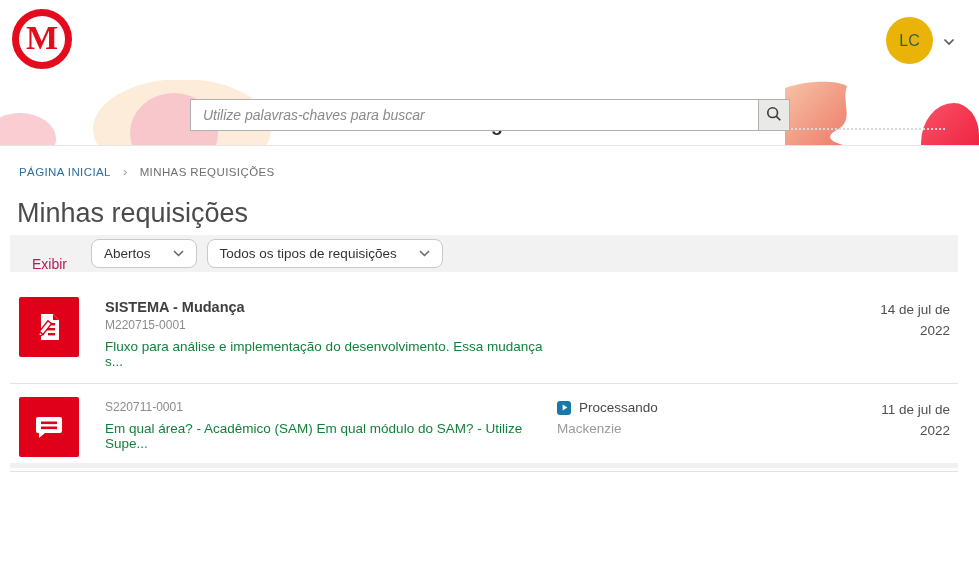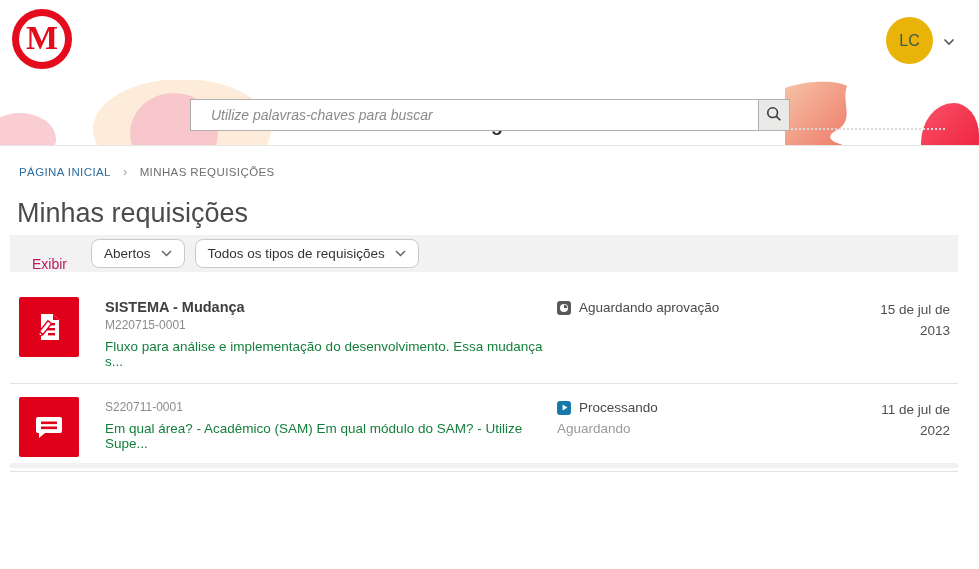--- a/index.html
+++ b/index.html
@@ -32,41 +32,41 @@
               background:linear-gradient(135deg,#fa5268 0%,#ee2440 100%);
               border-radius:65% 50% 0 0 / 100% 80% 0 0; }
 
   
   .ghost-dots { position:absolute; left:283px; top:112px; width:662px; height:18px;
                 border-bottom:2px dotted #d9d9d9; z-index:2; }
   .ghost-glyph { position:absolute; left:492px; top:114px; font-size:19px; font-weight:bold;
                  color:#2e2e2e; z-index:2; }
   .search-wrap { position:absolute; left:190px; top:99px; display:flex; z-index:6; }
   .search-input { width:568px; height:32px; border:1px solid #b0b0b0; border-right:none;
-                  padding:0 20px; font-size:14px; font-style:italic; color:#444;
+                  padding:0 12px; font-size:14px; font-style:italic; color:#444;
                   font-family:"Liberation Sans",sans-serif; outline:none; background:#fff; }
   .search-input::placeholder { color:#8a8a8a; opacity:1; }
   .search-btn { width:32px; height:32px; background:#e9e9e8; border:1px solid #b0b0b0;
                 display:flex; align-items:center; justify-content:center; cursor:pointer; }
 
   
   .breadcrumb { position:absolute; left:19px; top:164px; display:flex; align-items:center;
                 font-size:11.5px; letter-spacing:0.4px; z-index:5; }
   .crumb-home { color:#2c6d9e; cursor:pointer; }
   .crumb-sep { color:#9aa7b0; margin:0 12px; font-size:13px; }
   .crumb-current { color:#6d6e70; }
   .page-title { position:absolute; left:17px; top:198px; font-size:27px; color:#4a4b4d; z-index:5; }
 
   
   .filterbar { position:absolute; left:10px; top:235px; width:948px; height:37px; background:#f2f2f2;
                display:flex; align-items:center; z-index:5; }
   .filter-label { margin-left:22px; font-size:14px; color:#be185d;margin-top:21px; }
   .dd { margin-left:24px; background:#fff; border:1px solid #c9c9c9; border-radius:8px;
         padding:6px 12px; font-size:13.5px; color:#333; display:flex; align-items:center;
-        gap:10px; cursor:pointer; }
+        gap:22px; cursor:pointer; }
   .dd + .dd { margin-left:10px; }
   .dd-chevron { color:#666; display:flex; }
 
   
   .rows { position:absolute; left:10px; top:284px; width:948px; z-index:5; }
   .req-row { display:flex; background:#fff; border-bottom:1px solid #e2e2e2;
              padding:13px 0 14px 9px; cursor:pointer; }
   .req-icon { width:60px; height:60px; background:#e00019; border-radius:2px; flex:none;
               display:flex; align-items:center; justify-content:center; }
   .req-main { margin-left:26px; width:452px; flex:none; }
@@ -180,33 +180,22 @@
           <rect x="11" y="11" width="4.6" height="14" fill="#fff" stroke="#e00019" stroke-width="1.4"></rect>
           <path d="M11 25 l2.3 4 l2.3 -4 z" fill="#fff" stroke="#e00019" stroke-width="1.4"></path>
         </g>
       </svg>
     </div>
     <div class="req-main">
       <div class="req-title">SISTEMA - Mudança</div>
       <div class="req-id">M220715-0001</div>
       <div class="req-desc">Fluxo para análise e implementação do desenvolvimento. Essa mudança s...</div>
     </div>
-    <div class="req-status">
-      <div class="status-line">
-        <span class="status-badge badge-dark">
-          <svg width="10" height="10" viewBox="0 0 10 10">
-              <circle cx="5" cy="5" r="4" fill="#fff"></circle>
-              <path d="M5 5 L5 1.8 A3.2 3.2 0 0 1 8.2 5 Z" fill="#58595b"></path>
-            </svg>
-        </span>
-        <span class="status-text">Aguardando aprovação</span>
-      </div>
-    </div>
     <div class="req-date">
-      <span class="date-inner">15 de jul de 2013</span>
+      <span class="date-inner">14 de jul de 2022</span>
     </div>
   </div>
 
   <div class="req-row">
     <div class="req-icon">
       <svg width="36" height="36" viewBox="0 0 36 36">
         <path d="M7 8 h22 a2 2 0 0 1 2 2 v12 a2 2 0 0 1 -2 2 h-15 l-6 5 v-5 h-1 a2 2 0 0 1 -2 -2 v-12 a2 2 0 0 1 2 -2 z" fill="#fff"></path>
         <rect x="10" y="12.5" width="16" height="2.6" fill="#e00019"></rect>
         <rect x="10" y="17.5" width="16" height="2.6" fill="#e00019"></rect>
       </svg>
@@ -217,21 +206,21 @@
     </div>
     <div class="req-status">
       <div class="status-line">
         <span class="status-badge badge-blue">
           <svg width="9" height="9" viewBox="0 0 9 9">
               <path d="M2.6 1.4 L7.4 4.5 L2.6 7.6 Z" fill="#fff"></path>
             </svg>
         </span>
         <span class="status-text">Processando</span>
       </div>
-      <div class="substatus">Aguardando</div>
+      <div class="substatus">Mackenzie</div>
     </div>
     <div class="req-date">
       <span class="date-inner">11 de jul de 2022</span>
     </div>
   </div>
 
 </div>
 
 <div class="bottom-strip"></div>
 

